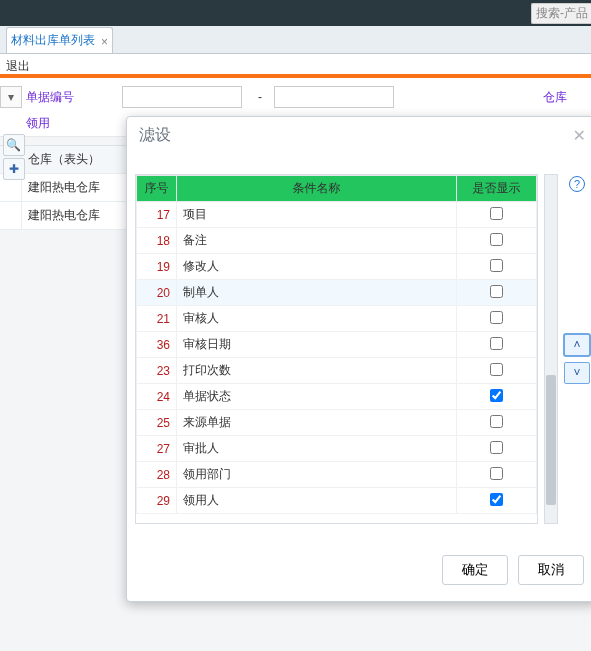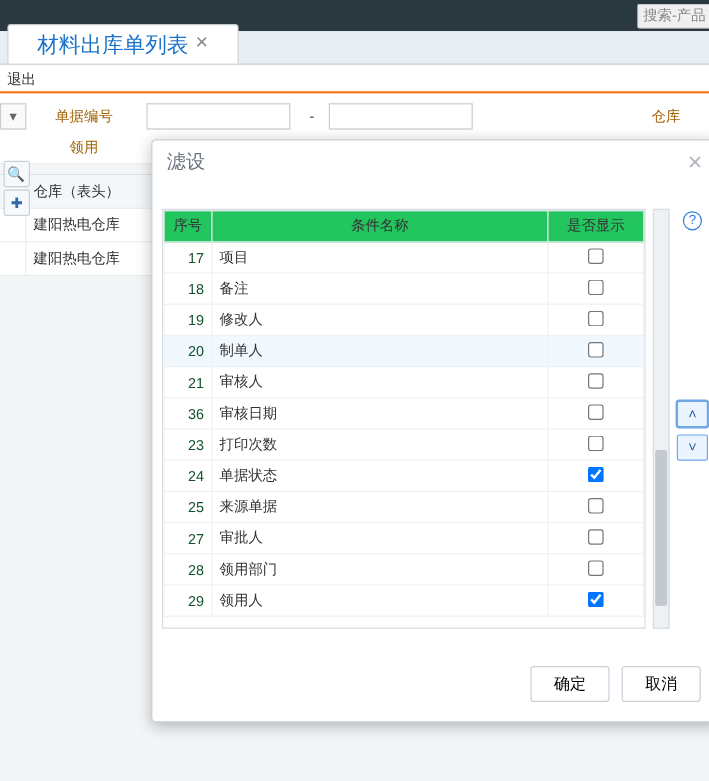--- a/index.html
+++ b/index.html
@@ -38,36 +38,36 @@
 .tabbar {
   height: 28px;
   background: #e9eef2;
   border-bottom: 1px solid #c0c8d0;
   display: flex;
   align-items: end;
   padding-left: 6px;
 }
 .tab {
   display: flex;
-  align-items: flex-start;
+  align-items: flex-end;
   gap: 6px;
   background: #fff;
   border: 1px solid #c0c8d0;
   border-bottom: none;
-  padding: 4px 24px;
+  padding: 4px 4px;
   border-radius: 3px 3px 0 0;
   color: #1a73c8;
-  font-size: 18px;
+  font-size: 12px;
 }
 .tab .close { color: #888; cursor: pointer; }
 .exitbar {
   height: 24px;
   padding: 4px 6px;
   background: #fff;
-  border-bottom: 2px solid #f97316;
+  border-bottom: 4px solid #f97316;
 }
 .exit-link { color: #333; text-decoration: none; }
 .filters {
   background: #fff;
   border-bottom: 1px solid #e8e8e8;
   padding: 6px 0 0 0;
 }
 .filter-row {
   display: flex;
   align-items: center;
@@ -75,23 +75,23 @@
   gap: 4px;
 }
 .filter-row .drop {
   width: 22px; height: 22px;
   border: 1px solid #ccc;
   background: #fafafa;
   display: flex; align-items:center; justify-content:center;
   color:#666;
 }
 .label {
-  text-align: center;
+  text-align: left;
   width: 92px;
-  color: #a16207;
+  color: #6d28d9;
   padding-right: 4px;
 }
 .input {
   height: 22px;
   border: 1px solid #ccc;
   background: #fff;
   padding: 0 4px;
 }
 .w120 { width: 120px; }
 .icon-btn {
@@ -159,21 +159,21 @@
   border:1px solid #e4e8ed;
   font-weight:normal;
   padding:4px 6px;
   text-align:center;
 }
 .ftable td {
   border:1px solid #eef1f4;
   padding:4px 6px;
   text-align:left;
 }
-.ftable td.cnum { text-align:right; color:#14532d; width:40px;}
+.ftable td.cnum { text-align:right; color:#b91c1c; width:40px;}
 .ftable td.cchk { text-align:center; width:80px;}
 .ftable tr.sel td { background:#f2f9fe; }
 .scrollbar {
   width:14px;
   background:#eef1f4;
   border:1px solid #d7dde3;
   height:350px;
   position:relative;
 }
 .scroll-thumb {

